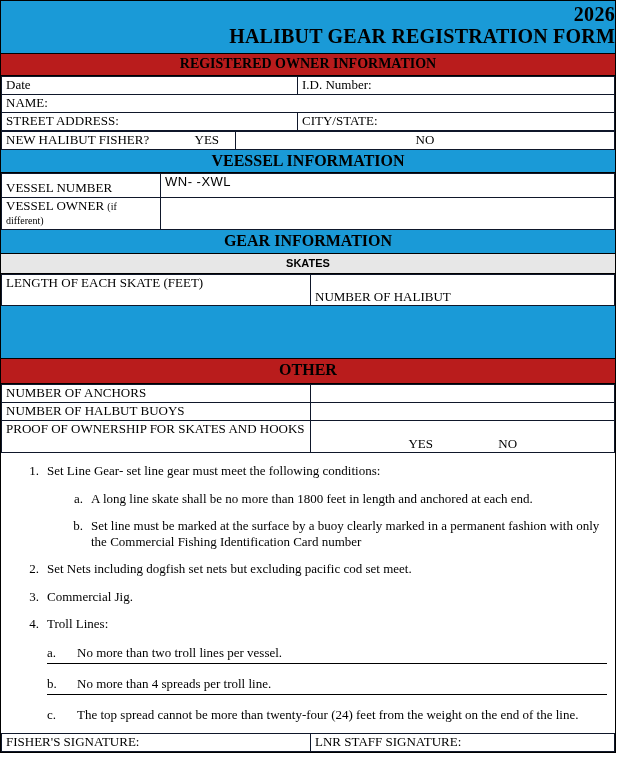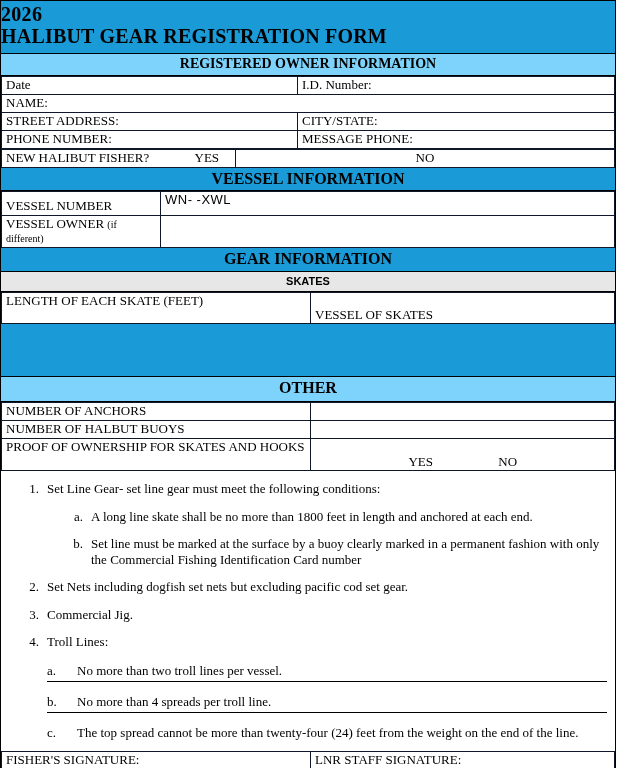--- a/index.html
+++ b/index.html
@@ -35,21 +35,21 @@
     line-height: 1.12;
     vertical-align: top;
     height: 18px;
     box-sizing: border-box;
   }
 
   
   .title-band {
     background: #1A9AD7;
     border-bottom: 1px solid #000;
-    text-align: left;
+    text-align: right;
     padding: 2px 0 5px 0;
   }
   .title-year {
     font-size: 20px;
     font-weight: bold;
     letter-spacing: 0.3px;
     line-height: 1.12;
   }
   .title-main {
     font-size: 20px;
@@ -59,21 +59,21 @@
   }
 
   
   .band {
     text-align: center;
     font-weight: bold;
     border-bottom: 1px solid #000;
     line-height: 1.1;
   }
   .band-grey {
-    background: #7dd3fc;
+    background: #b91c1c;
     font-size: 14px;
     padding: 2px 0 3px 0;
   }
   .band-blue {
     background: #1A9AD7;
     font-size: 16px;
     padding: 2px 0 3px 0;
   }
   .band-skates {
     background: #E7E7E7;
@@ -183,24 +183,20 @@
       <td>Date</td>
       <td>I.D. Number:</td>
     </tr>
     <tr>
       <td colspan="2">NAME:</td>
     </tr>
     <tr>
       <td>STREET ADDRESS:</td>
       <td>CITY/STATE:</td>
     </tr>
-    <tr>
-      <td>PHONE NUMBER:</td>
-      <td>MESSAGE PHONE:</td>
-    </tr>
   </tbody>
     </table>
 
   <table class="grid">
     <colgroup>
         <col style="width:234px">
         <col>
       </colgroup>
     <tbody>
         <tr>
@@ -239,21 +235,21 @@
   <div class="band-skates">SKATES</div>
 
   <table class="grid">
     <colgroup>
         <col style="width:309px">
         <col>
       </colgroup>
     <tbody>
         <tr>
       <td class="two-line">LENGTH OF EACH SKATE (FEET)</td>
-      <td class="two-line" style="padding-top:15px">VESSEL OF SKATES</td>
+      <td class="two-line" style="padding-top:15px">NUMBER OF HALIBUT</td>
     </tr>
   </tbody>
     </table>
 
   <div class="blue-blank"></div>
 
   <div class="band band-grey" style="font-size:16px;padding:2px 0 4px 0">OTHER</div>
 
   <table class="grid">
     <colgroup>
@@ -291,21 +287,21 @@
       <span class="body">A long line skate shall be no more than 1800 feet in length and anchored at each end.</span>
     </div>
 
     <div class="li lvl2">
       <span class="marker">b.</span>
       <span class="body">Set line must be marked at the surface by a buoy clearly marked in a permanent fashion with only the Commercial Fishing Identification Card number</span>
     </div>
 
     <div class="li lvl1">
       <span class="marker">2.</span>
-      <span class="body">Set Nets including dogfish set nets but excluding pacific cod set gear.</span>
+      <span class="body">Set Nets including dogfish set nets but excluding pacific cod set meet.</span>
     </div>
 
     <div class="li lvl1">
       <span class="marker">3.</span>
       <span class="body">Commercial Jig.</span>
     </div>
 
     <div class="li lvl1" style="margin-bottom:13px">
       <span class="marker">4.</span>
       <span class="body">Troll Lines:</span>

